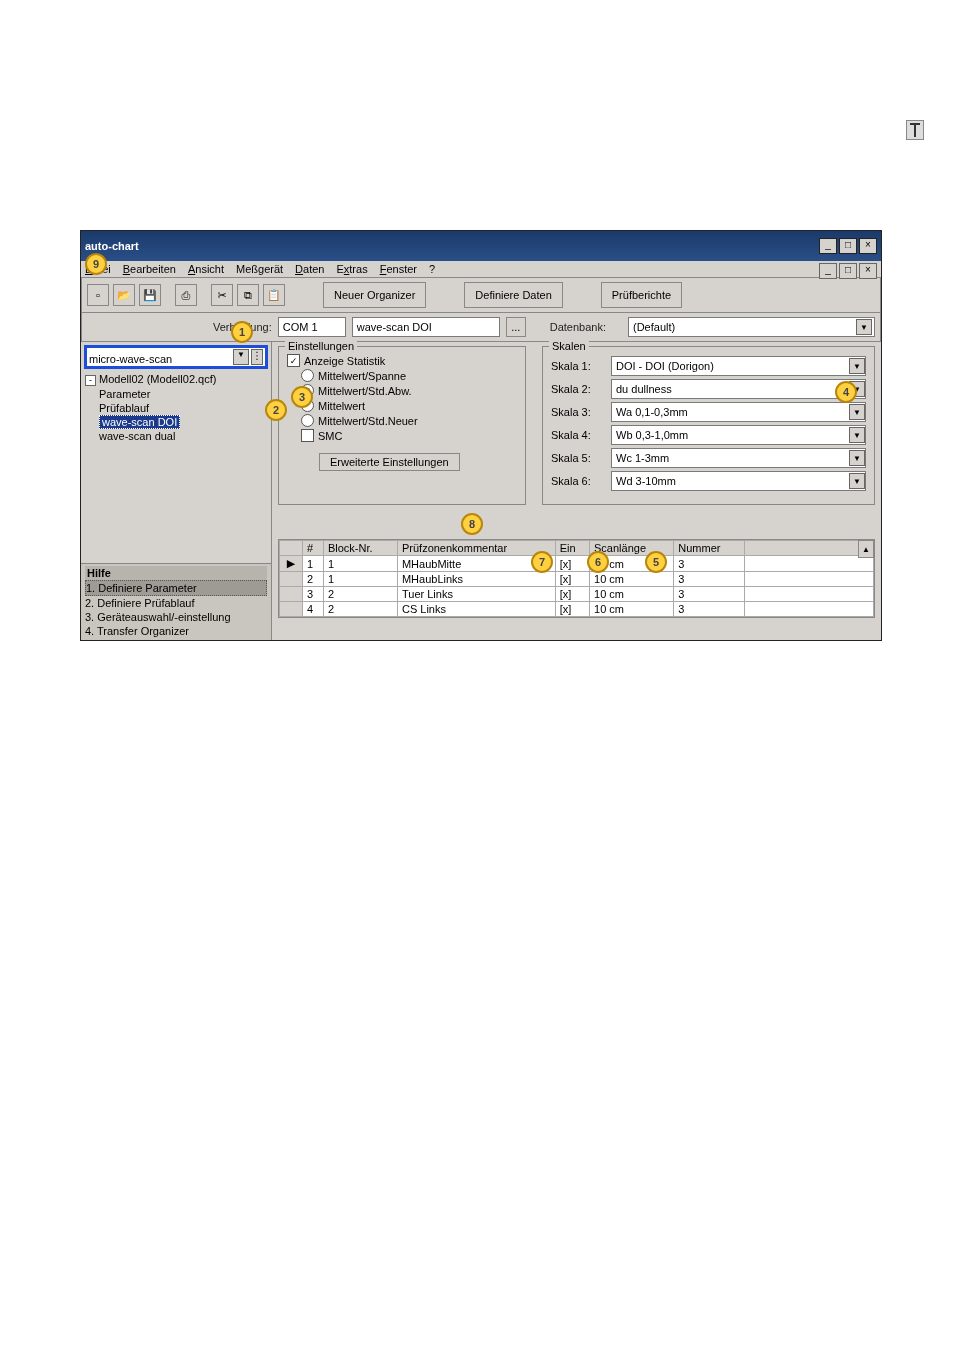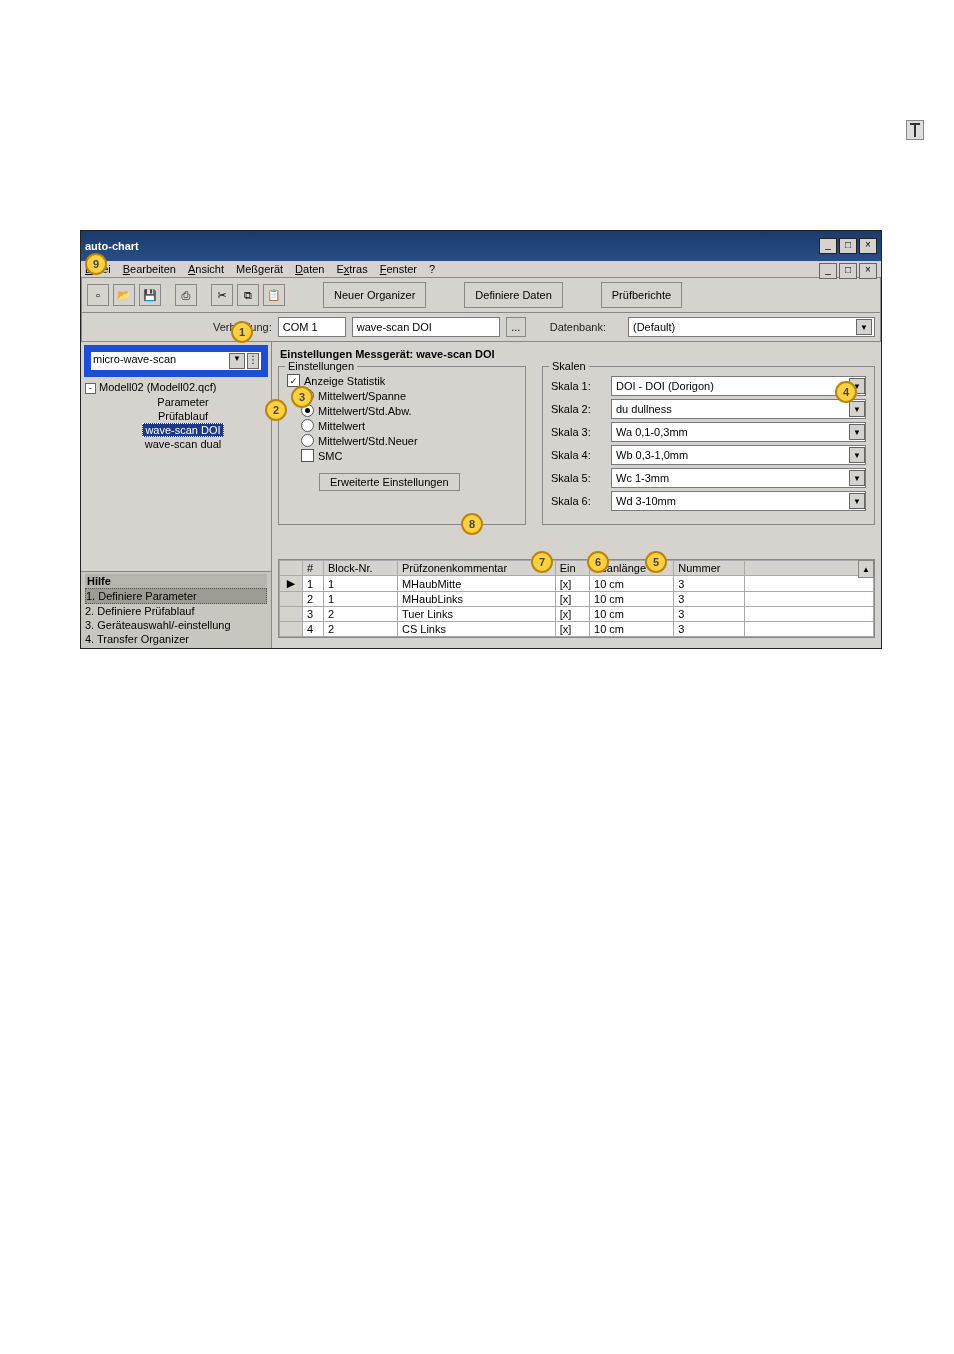--- a/index.html
+++ b/index.html
@@ -23,24 +23,24 @@
   .tbtn{width:20px;height:20px;background:#d6d3ce;border:1px solid #888;display:flex;align-items:center;justify-content:center;font-size:11px;}
   .vsep{width:6px;}
   .bigbtn{background:#d6d3ce;border:1px solid #888;padding:2px 10px;height:20px;display:flex;align-items:center;}
   .row2{display:flex;align-items:center;padding:4px 6px;gap:6px;text-align:center;}
   .lbl{color:#222;}
   .combo{height:18px;background:#fff;border:1px solid #7a7a7a;display:flex;align-items:center;padding:0 2px 0 4px;}
   .combo .arrow{width:14px;height:14px;background:#d6d3ce;border:1px solid #666;margin-left:auto;display:flex;align-items:center;justify-content:center;font-size:8px;}
   .dotbtn{width:18px;height:18px;background:#d6d3ce;border:1px solid #888;display:flex;align-items:center;justify-content:center;}
   .body{display:flex;border-top:1px solid #888;}
   .left{width:190px;border-right:1px solid #888;background:#d6d3ce;}
-  .treehdr{display:flex;align-items:flex-start;background:#fff;border:7px solid #1d4ed8;margin:3px;padding:1px 2px;gap:2px;}
+  .treehdr{display:flex;align-items:flex-end;background:#fff;border:3px solid #1d4ed8;margin:3px;padding:1px 2px;gap:2px;}
   .tree{margin:2px 4px;font-size:11px;color:#000;}
   .tree .node{padding:1px 0 1px 0;}
-  .tree .ind1{padding-left:14px;position:relative;text-align:center;}
+  .tree .ind1{padding-left:14px;position:relative;}
   .tree .sq{display:inline-block;width:9px;height:9px;border:1px solid #666;text-align:center;line-height:8px;font-size:9px;margin-right:3px;background:#fff;vertical-align:middle;}
   .tree .devsel{background:#1b3a8b;color:#fff;padding:0 2px;border:1px dotted #fff;}
   .help{margin-top:120px;background:#c9c6bf;border-top:1px solid #888;padding:2px 4px;}
   .help .hh{background:#b7b4ad;padding:1px 2px;font-weight:bold;}
   .help .hi{padding:1px 0;}
   .help .hi.sel{background:#9e9b94;border:1px dotted #555;}
   .right{flex:1;background:#d6d3ce;padding:4px 6px;position:relative;}
   .panelTitle{font-weight:bold;padding:2px 0 6px 2px;}
   .cols{display:flex;gap:16px;}
   .grp{border:1px solid #888;padding:6px 8px 10px 8px;position:relative;}
@@ -174,21 +174,20 @@
         <div class="help">
           <div class="hh">Hilfe</div>
           <div class="hi sel">1. Definiere Parameter</div>
           <div class="hi">2. Definiere Prüfablauf</div>
           <div class="hi">3. Geräteauswahl/-einstellung</div>
           <div class="hi">4. Transfer Organizer</div>
         </div>
       </div>
 
       <div class="right">
-        <div class="panelTitle">Einstellungen Messgerät: wave-scan DOI</div>
         <div class="cols">
 
           <div class="grp" style="width:230px">
             <span class="gt">Einstellungen</span>
             <div class="chk">
               <span class="box">✓</span>
               <span>Anzeige Statistik</span>
             </div>
             <div class="rad">
                 <span class="dot"></span>

